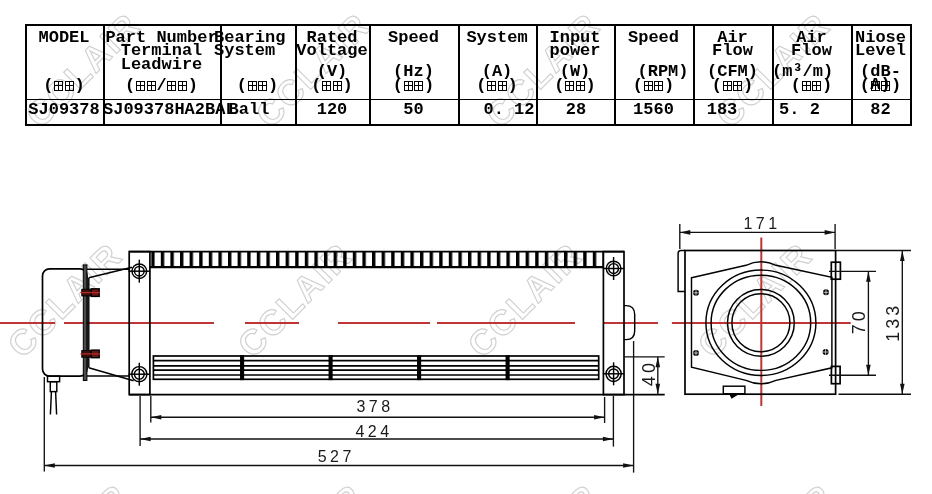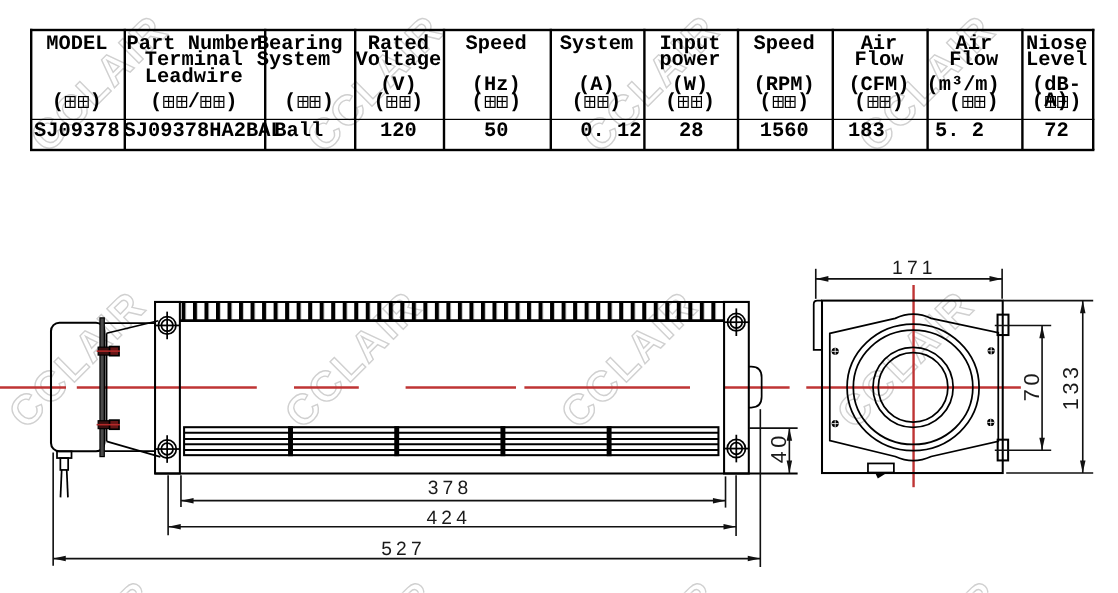--- a/index.html
+++ b/index.html
@@ -61,21 +61,21 @@
 
 <div class="tc" style="left:458px;width:78px;top:30.5px">System</div>
 <div class="tc" style="left:458px;width:78px;top:64.5px">(A)</div>
 <div class="tc" style="left:458px;width:78px;top:78.5px">(<span class="cj"></span><span class="cj"></span>)</div>
 
 <div class="tc" style="left:536px;width:78px;top:30.5px">Input<br>power</div>
 <div class="tc" style="left:536px;width:78px;top:64.5px">(W)</div>
 <div class="tc" style="left:536px;width:78px;top:78.5px">(<span class="cj"></span><span class="cj"></span>)</div>
 
 <div class="tc" style="left:614px;width:79px;top:30.5px">Speed</div>
-<div class="tc" style="left:614px;width:79px;top:64.5px">(RPM)</div>
+<div class="tc" style="left:614px;width:98px;top:64.5px">(RPM)</div>
 <div class="tc" style="left:614px;width:79px;top:78.5px">(<span class="cj"></span><span class="cj"></span>)</div>
 
 <div class="tc" style="left:693px;width:79px;top:30.5px">Air Flow</div>
 <div class="tc" style="left:693px;width:79px;top:64.5px">(CFM)</div>
 <div class="tc" style="left:693px;width:79px;top:78.5px">(<span class="cj"></span><span class="cj"></span>)</div>
 
 <div class="tc" style="left:772px;width:79px;top:30.5px">Air Flow</div>
 <div class="tc" style="left:772px;width:58px;top:64.5px">(m³/m)</div>
 <div class="tc" style="left:772px;width:79px;top:78.5px">(<span class="cj"></span><span class="cj"></span>)</div>
 
@@ -86,21 +86,21 @@
 <div class="tc" style="left:25px;width:78px;top:103px">SJ09378</div>
 <div class="tc" style="left:103px;width:117px;top:103px">SJ09378HA2BAL</div>
 <div class="tc" style="left:220px;width:58px;top:103px">Ball</div>
 <div class="tc" style="left:295px;width:74px;top:103px">120</div>
 <div class="tc" style="left:369px;width:89px;top:103px">50</div>
 <div class="tc" style="left:464px;width:90px;top:103px">0. 12</div>
 <div class="tc" style="left:536px;width:80px;top:103px">28</div>
 <div class="tc" style="left:614px;width:79px;top:103px">1560</div>
 <div class="tc" style="left:693px;width:58px;top:103px">183</div>
 <div class="tc" style="left:772px;width:55px;top:103px">5. 2</div>
-<div class="tc" style="left:851px;width:59px;top:103px">72</div>
+<div class="tc" style="left:851px;width:59px;top:103px">82</div>
 
 <svg width="932" height="494" viewBox="0 0 932 494" fill="none" stroke="none">
 <defs>
 <pattern id="sl" x="151.2" y="0" width="9.6" height="20" patternUnits="userSpaceOnUse">
         <rect width="3.4" height="20" fill="#000"></rect>
       </pattern>
 </defs>
 <style>
 .k{stroke:#000;stroke-width:1.7;fill:none}
 .k2{stroke:#000;stroke-width:1.45;fill:none}

